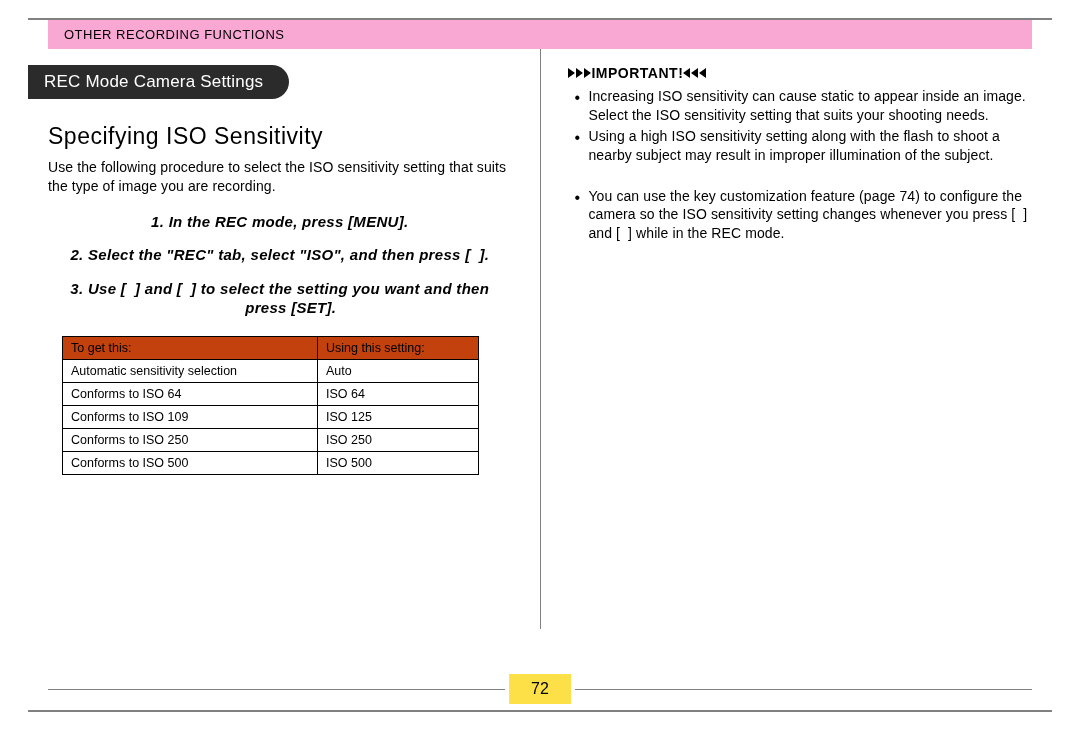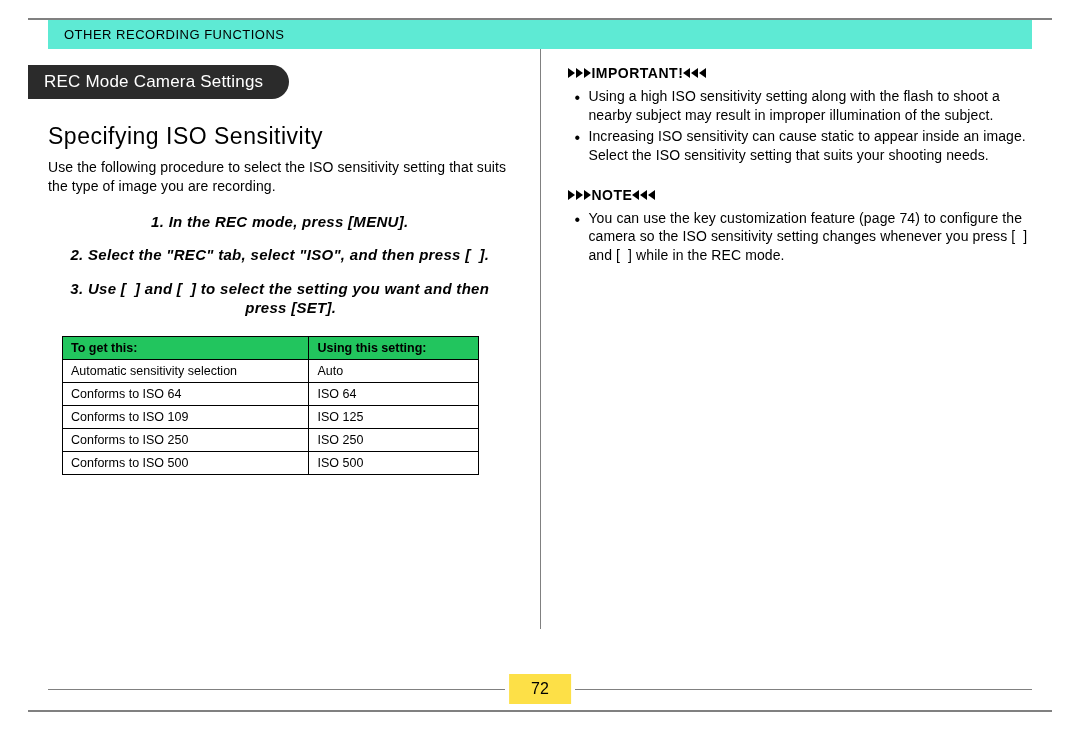--- a/index.html
+++ b/index.html
@@ -11,21 +11,21 @@
     position: relative;
     color: #000;
   }
   .outer-frame {
     position: absolute;
     top: 18px; left: 28px; right: 28px; bottom: 18px;
     border-top: 2px solid #808080;
     border-bottom: 2px solid #808080;
   }
   .header-bar {
-    background: #5eead4;
+    background: #f9a8d4;
     color: #000;
     font-size: 13px;
     letter-spacing: 0.5px;
     padding: 7px 16px;
     margin: 0 0 0 20px;
     width: calc(100% - 40px);
   }
   .columns {
     display: flex;
     gap: 28px;
@@ -90,22 +90,22 @@
     width: 90%;
     margin-left: 14px;
     font-size: 12.5px;
   }
   table.iso th, table.iso td {
     border: 1px solid #000;
     padding: 4px 8px;
     text-align: left;
   }
   table.iso th {
-    background: #22c55e;
-    font-weight: 700;
+    background: #c2410c;
+    font-weight: 400;
   }
   .callout-head {
     display: flex;
     align-items: center;
     gap: 0;
     font-size: 14px;
     font-weight: 700;
     letter-spacing: 0.5px;
     margin: 4px 0 6px 0;
   }
@@ -223,37 +223,24 @@
         </span>
         <span>IMPORTANT!</span>
         <span class="tri-group">
           <span class="tri left"></span>
             <span class="tri left"></span>
             <span class="tri left"></span>
         </span>
       </div>
 
       <ul class="bullets">
+        <li>Increasing ISO sensitivity can cause static to appear inside an image. Select the ISO sensitivity setting that suits your shooting needs.</li>
         <li>Using a high ISO sensitivity setting along with the flash to shoot a nearby subject may result in improper illumination of the subject.</li>
-        <li>Increasing ISO sensitivity can cause static to appear inside an image. Select the ISO sensitivity setting that suits your shooting needs.</li>
       </ul>
 
-      <div class="callout-head">
-        <span class="tri-group">
-          <span class="tri right"></span>
-            <span class="tri right"></span>
-            <span class="tri right"></span>
-        </span>
-        <span>NOTE</span>
-        <span class="tri-group">
-          <span class="tri left"></span>
-            <span class="tri left"></span>
-            <span class="tri left"></span>
-        </span>
-      </div>
 
       <ul class="bullets">
         <li>You can use the key customization feature (page 74) to configure the camera so the ISO sensitivity setting changes whenever you press [&nbsp;&nbsp;] and [&nbsp;&nbsp;] while in the REC mode.</li>
       </ul>
 
     </div>
   </div>
 
   <div class="footer-rule-left"></div>
   <div class="footer-rule-right"></div>

